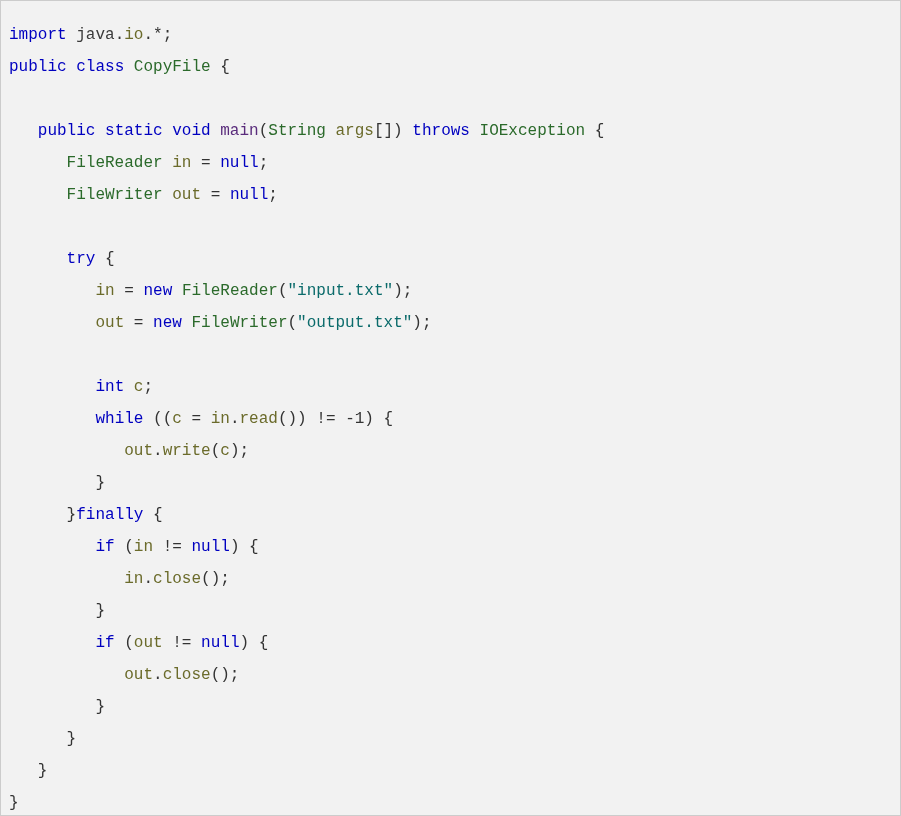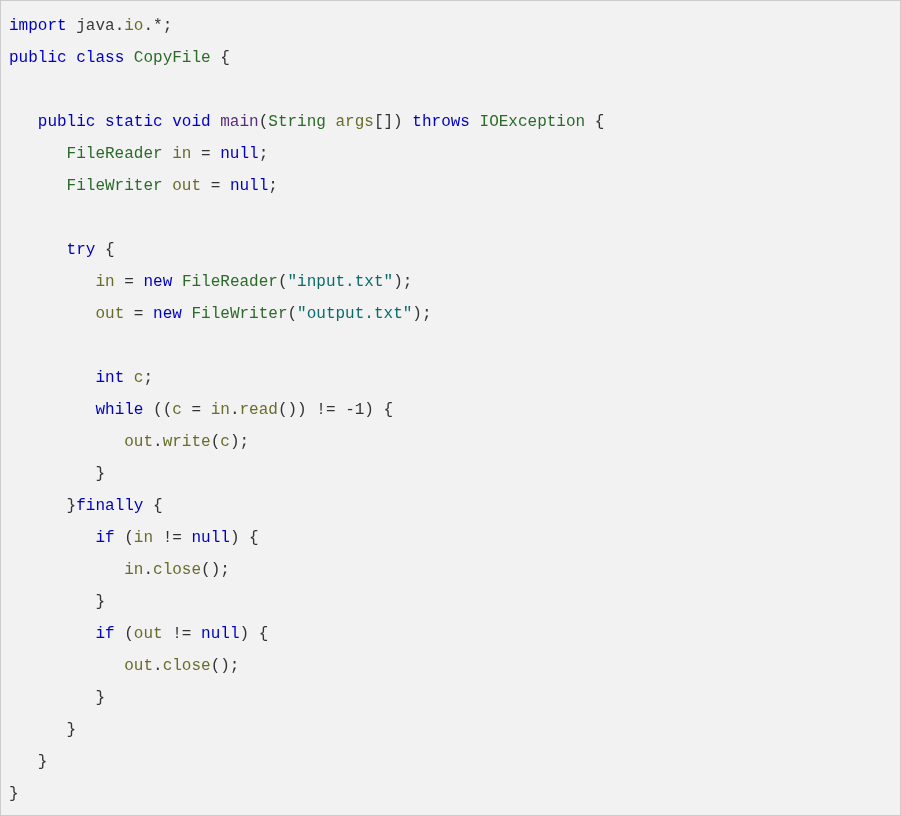--- a/index.html
+++ b/index.html
@@ -5,21 +5,21 @@
   body {
     margin: 0;
     padding: 0;
     background: #f2f2f2;
     font-family: Consolas, "Courier New", monospace;
     font-size: 16px;
     line-height: 2.0;
     color: #333;
   }
   .code-block {
-    padding: 9px 8px;
+    padding: 18px 8px;
     border: 1px solid #ccc;
     background: #f2f2f2;
     white-space: pre;
     width: 901px;
     height: 816px;
     box-sizing: border-box;
     overflow: hidden;
   }
   .kw   { color: #0000c0; }         
   .pkg  { color: #3b3b3b; }         

